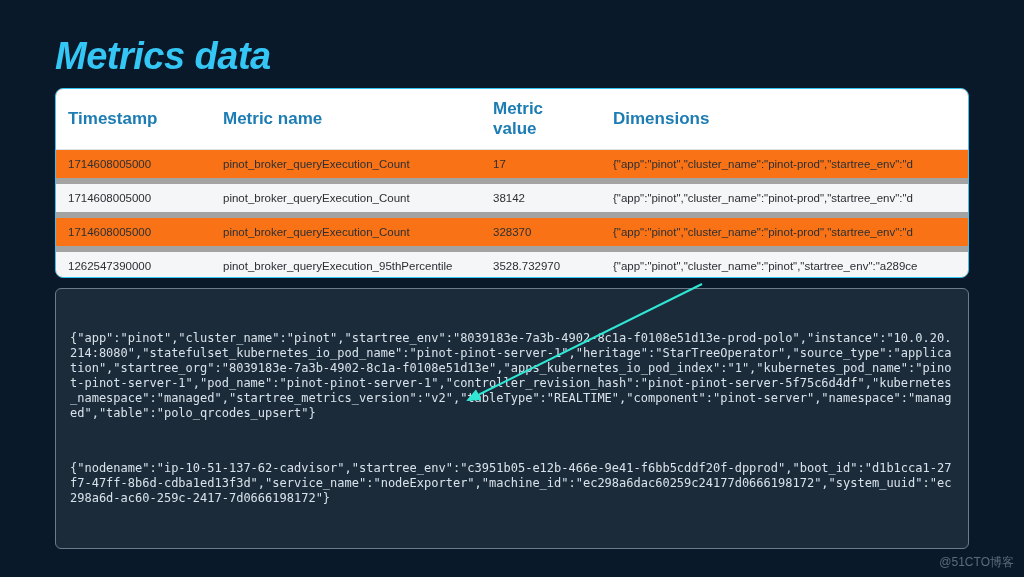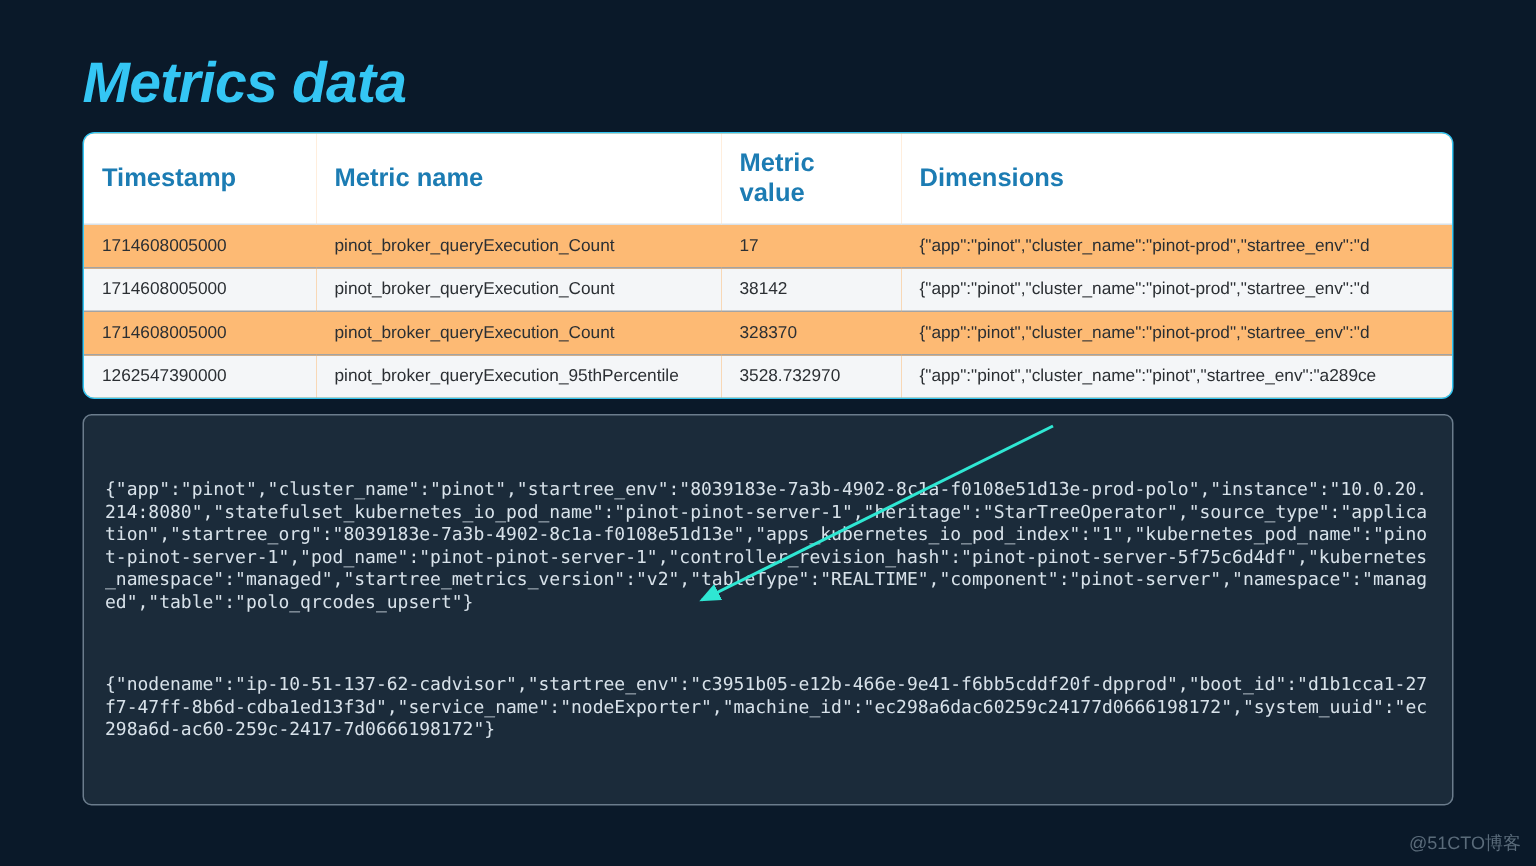--- a/index.html
+++ b/index.html
@@ -22,21 +22,21 @@
     .title {
       font-size: 38px;
       font-weight: 800;
       font-style: italic;
       color: #34c6f4;
       letter-spacing: -0.5px;
     }
     .table-wrap {
       border: 1.5px solid #34c6f4;
       border-radius: 8px;
-      background: #fdba74;
+      background: #f97316;
       overflow: hidden;
     }
     table {
       width: 100%;
       border-collapse: collapse;
       font-size: 12px;
     }
     thead th {
       text-align: left;
       color: #1c7cb3;
@@ -47,21 +47,21 @@
       background:#fff;
     }
     th.col-ts { width: 155px; }
     th.col-name { width: 270px; }
     th.col-val { width: 120px; margin-top: 15px; }
     th.col-dim { }
     tbody td {
       padding: 8px 12px;
       color: #2b2f33;
       font-size: 11.5px;
-      border-bottom: 1px solid #a3a3a3;
+      border-bottom: 6px solid #a3a3a3;
       white-space: nowrap;
       overflow: hidden;
       text-overflow: clip;
     }
     tbody tr:nth-child(even) td {
       background: #f4f6f8;
     }
     tbody tr:last-child td { border-bottom: none; }
     .json-wrap {
       border: 1px solid #6b7c8c;

